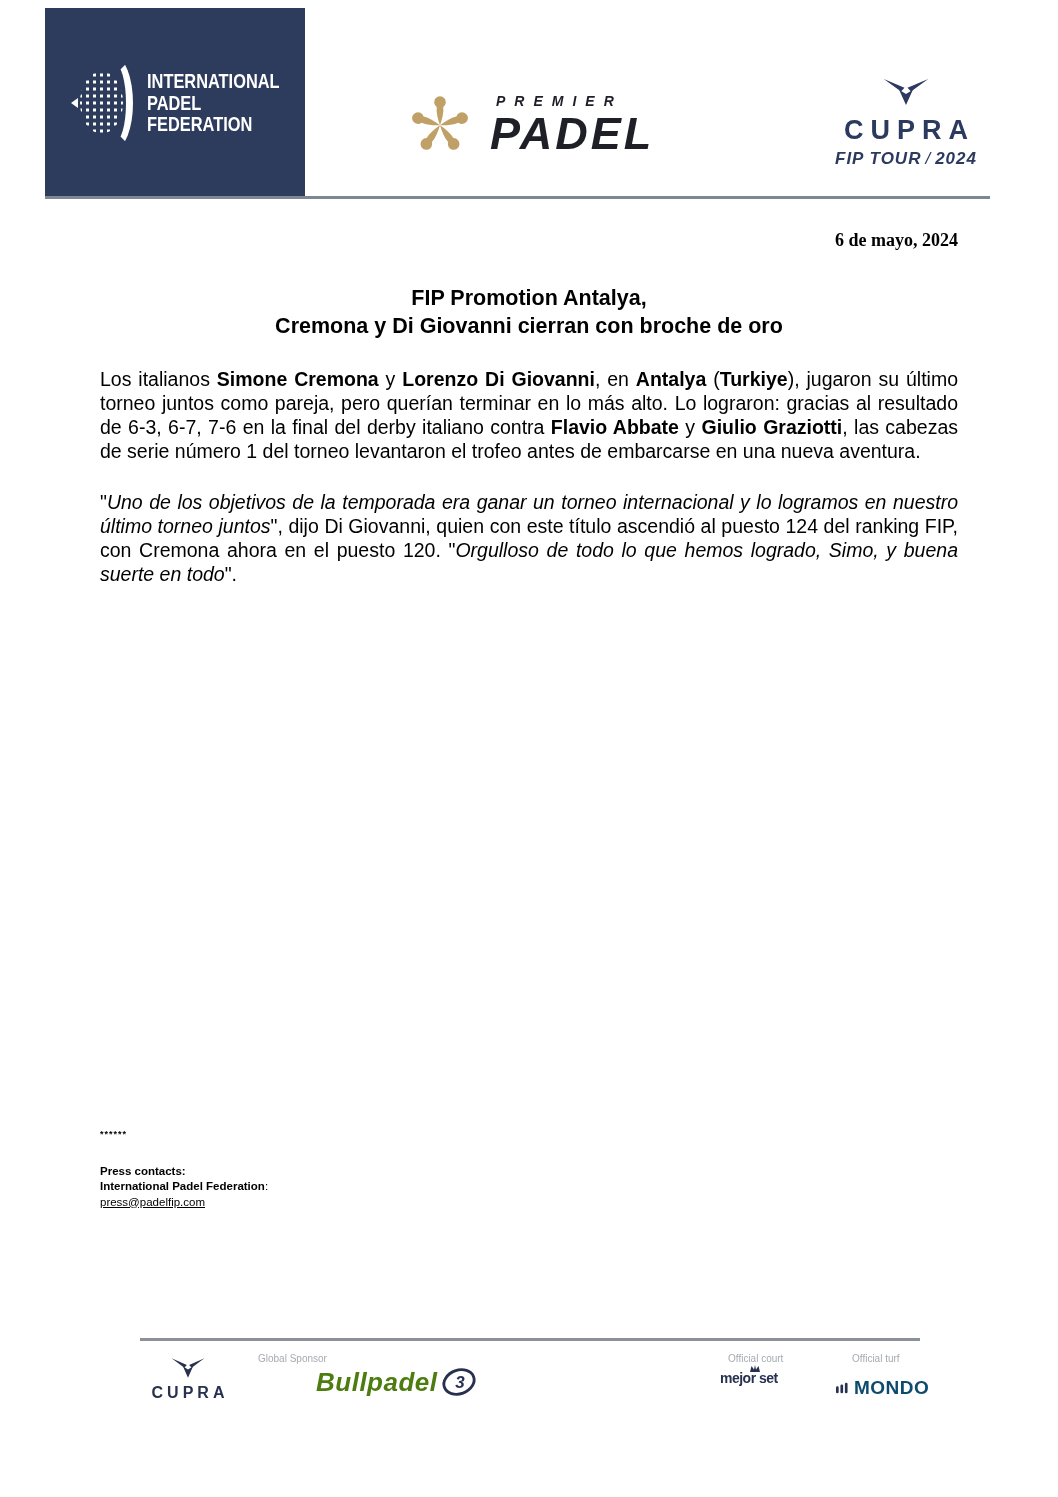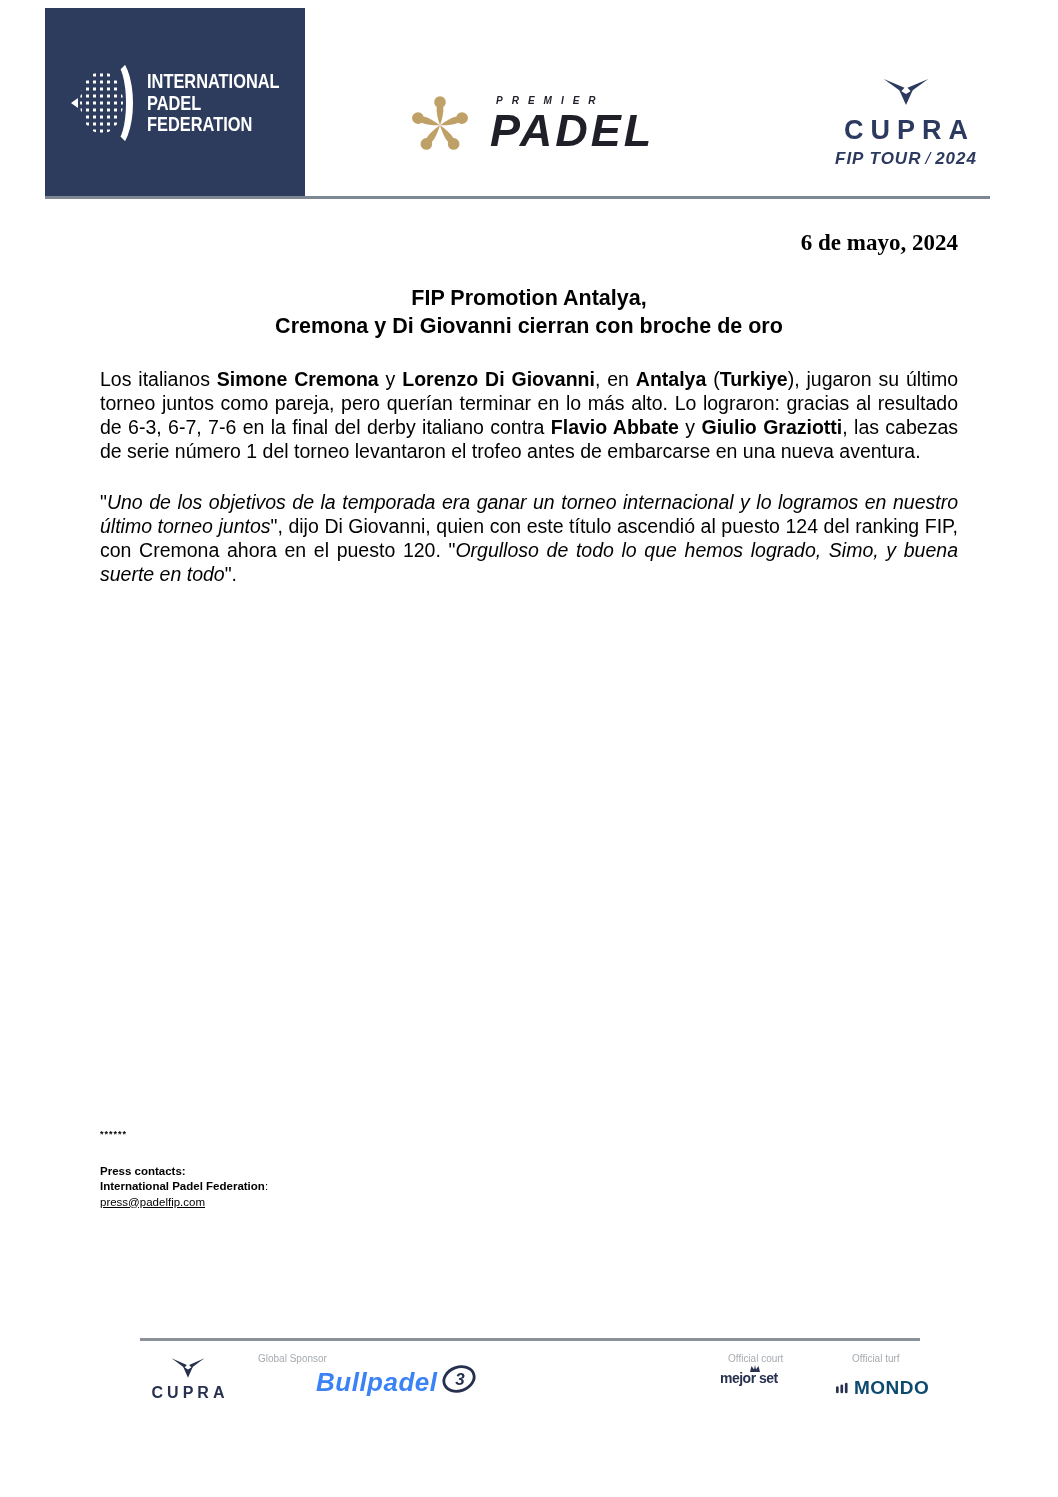--- a/index.html
+++ b/index.html
@@ -31,34 +31,34 @@
     border:7px solid transparent; border-right-color:#fff; border-radius:50%;
   }
   .ipf-text {
     margin-left:10px; color:#fff; font-weight:bold; font-size:21px;
     line-height:21.5px; transform:scaleX(0.78); transform-origin:left center;
     white-space:nowrap;
   }
 
   .premier { position:absolute; left:410px; top:88px; display:flex; align-items:center; }
   .premier-text { margin-left:20px; color:#1f1f27; }
-  .premier-top { font-style:italic; font-weight:bold; font-size:10px; letter-spacing:9px; padding-left:6px; }
+  .premier-top { font-style:italic; font-weight:bold; font-size:14px; letter-spacing:9px; padding-left:6px; }
   .premier-bottom { font-style:italic; font-weight:bold; font-size:45px; letter-spacing:3px; line-height:44px; margin-top:3px; }
 
   .cupra-header { position:absolute; left:818px; top:74px; width:176px; text-align:center; color:#2b3a5e; }
   .cupra-word { font-weight:bold; font-size:27px; letter-spacing:7px; padding-left:7px; margin-top:1px; }
   .cupra-tour { font-style:italic; font-weight:bold; font-size:17px; letter-spacing:1px; margin-top:3px; white-space:nowrap; }
   .cupra-tour .slash { font-weight:normal; padding:0 4px; }
 
   .header-rule { position:absolute; left:45px; top:196px; width:945px; height:3px; background:#7e8893; }
 
   
   .date {
     position:absolute; top:230px; right:100px;
-    font-family:"Liberation Serif", serif; font-weight:bold; font-size:23px;
+    font-family:"Liberation Serif", serif; font-weight:bold; font-size:18px;
   }
   .title {
     position:absolute; left:100px; top:284px; width:858px; text-align:center;
     font-weight:bold; font-size:21.5px; line-height:28px;
   }
   .body { position:absolute; left:100px; top:367px; width:858px; font-size:19.5px; line-height:24px; }
   .body p { margin:0; text-align:justify; }
   .body p + p { margin-top:27px; }
   .body b { font-weight:bold; }
   .body i { font-style:italic; }
@@ -72,21 +72,21 @@
   
   .footer-rule { position:absolute; left:140px; top:1338px; width:780px; height:3px; background:#8a9199; }
   .sponsor-label { position:absolute; font-size:10px; color:#a6abb0; white-space:nowrap; }
   .lbl-global { left:258px; top:1353px; }
   .lbl-court  { left:728px; top:1353px; }
   .lbl-turf   { left:852px; top:1353px; }
 
   .f-cupra { position:absolute; left:140px; top:1357px; width:96px; text-align:center; color:#27304f; }
   .f-cupra-word { font-weight:bold; font-size:16px; letter-spacing:4px; padding-left:4px; margin-top:1px; }
 
-  .f-bullpadel { position:absolute; left:316px; top:1367px; display:flex; align-items:flex-start; color:#3b82f6; }
+  .f-bullpadel { position:absolute; left:316px; top:1367px; display:flex; align-items:flex-end; color:#4d7c0f; }
   .bp-word { font-style:italic; font-weight:bold; font-size:26px; letter-spacing:0.5px; }
   .bp-ball { margin-left:2px; margin-top:-4px; }
 
   .f-mejorset { position:absolute; left:720px; top:1370px; color:#27304f; font-weight:bold; font-size:14px; letter-spacing:-0.5px; }
   .ms-crown { position:absolute; left:30px; top:-5px; }
 
   .f-mondo { position:absolute; left:836px; top:1377px; display:flex; align-items:center; color:#0c4a6e; }
   .mondo-word { font-weight:bold; font-size:19px; letter-spacing:0.5px; margin-left:2px; }
 </style>
 </head>

